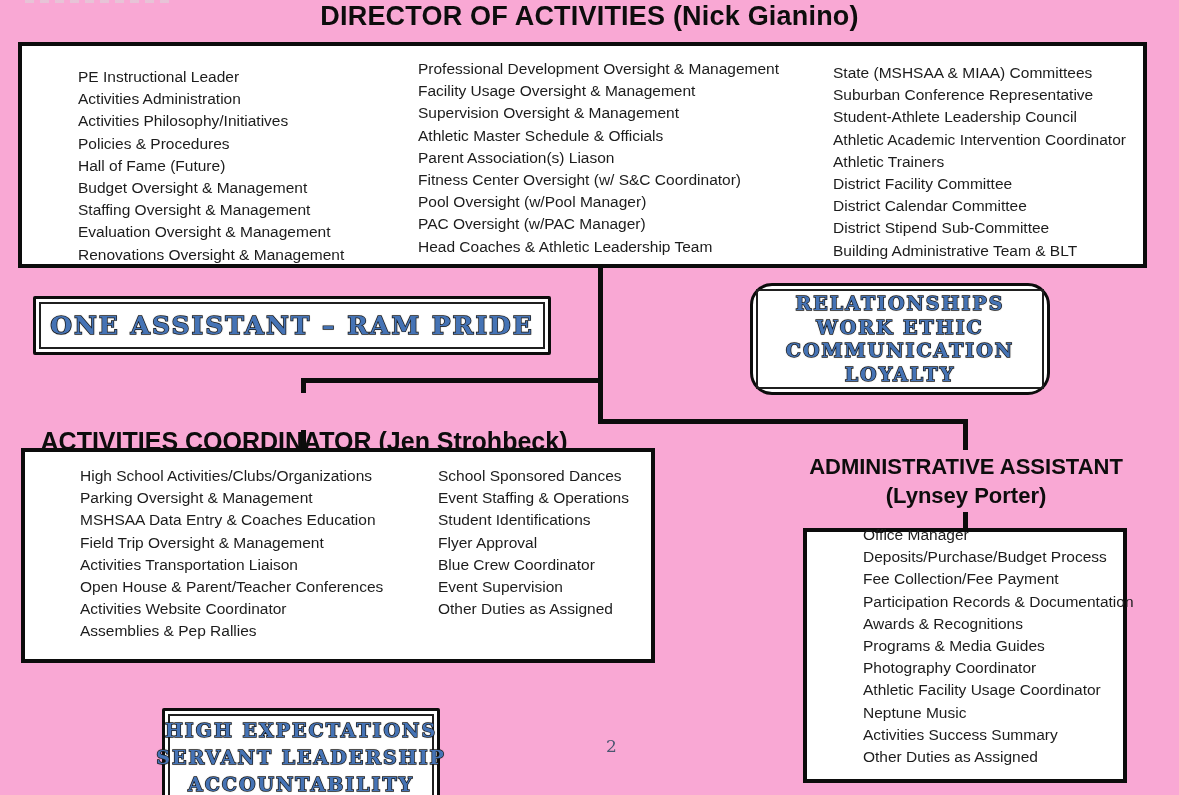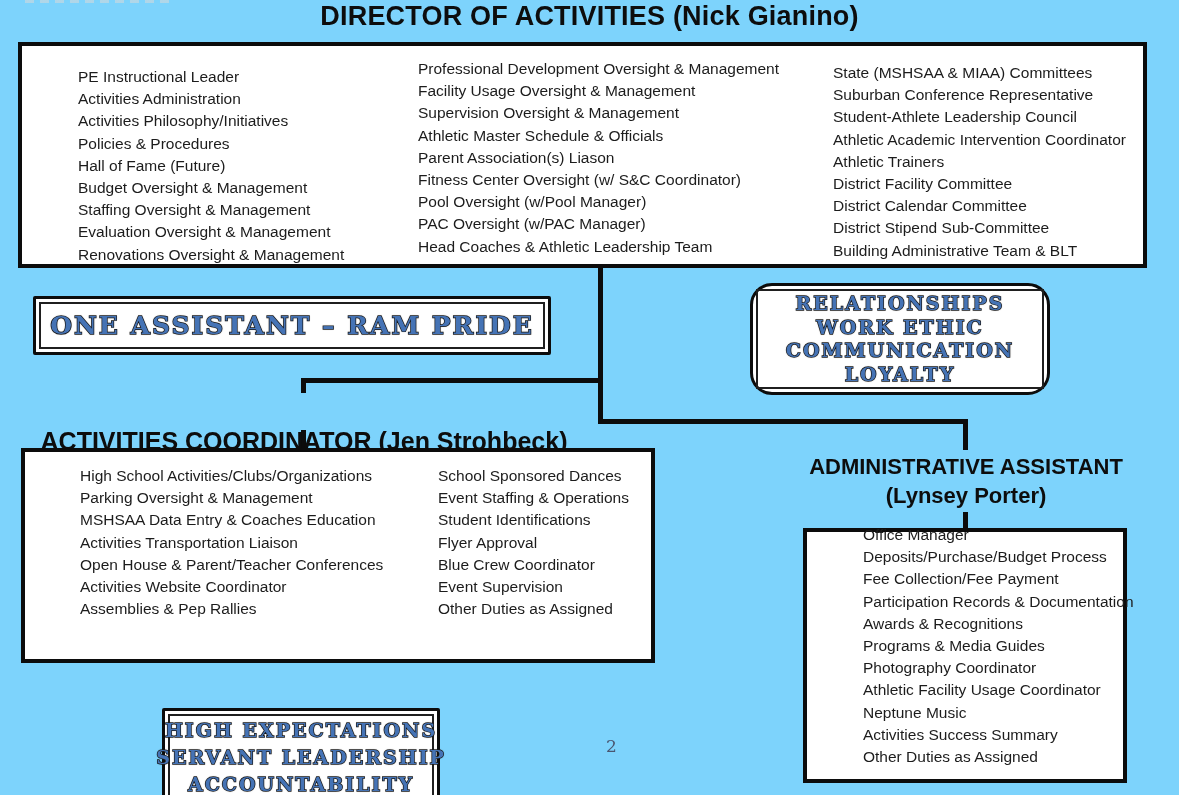--- a/index.html
+++ b/index.html
@@ -1,17 +1,17 @@
 <!DOCTYPE html>
 <html><head>
 <meta charset="utf-8">
 <style>
   html,body { margin:0; padding:0; background:#ffffff; }
   .page {
-    position:relative; width:1179px; height:795px; background:#7dd3fc;
+    position:relative; width:1179px; height:795px; background:#f9a8d4;
     font-family:"Liberation Sans", sans-serif; overflow:hidden;
   }
   .artifact {
     position:absolute; left:25px; top:0; width:150px; height:3px;
     background:repeating-linear-gradient(90deg,#d9d9d9 0 9px, transparent 9px 15px);
     opacity:.55;
   }
   .main-title {
     position:absolute; left:0; top:1px; width:1179px; text-align:center;
     font-size:27px; font-weight:700; color:#0d0d0d; letter-spacing:0.2px;
@@ -119,20 +119,21 @@
       </div>
   </div>
 
   <div class="sub-hdr coord-hdr">ACTIVITIES COORDINATOR (Jen Strohbeck)</div>
 
   <div class="box" style="left:21px; top:448px; width:634px; height:215px;"></div>
   <div class="duty-col" style="left:42px; top:465px;">
       <div class="duty-line">High School Activities/Clubs/Organizations</div>
       <div class="duty-line">Parking Oversight &amp; Management</div>
       <div class="duty-line">MSHSAA Data Entry &amp; Coaches Education</div>
+      <div class="duty-line">Field Trip Oversight &amp; Management</div>
       <div class="duty-line">Activities Transportation Liaison</div>
       <div class="duty-line">Open House &amp; Parent/Teacher Conferences</div>
       <div class="duty-line">Activities Website Coordinator</div>
       <div class="duty-line">Assemblies &amp; Pep Rallies</div>
     </div>
   <div class="duty-col" style="left:400px; top:465px;">
       <div class="duty-line">School Sponsored Dances</div>
       <div class="duty-line">Event Staffing &amp; Operations</div>
       <div class="duty-line">Student Identifications</div>
       <div class="duty-line">Flyer Approval</div>

